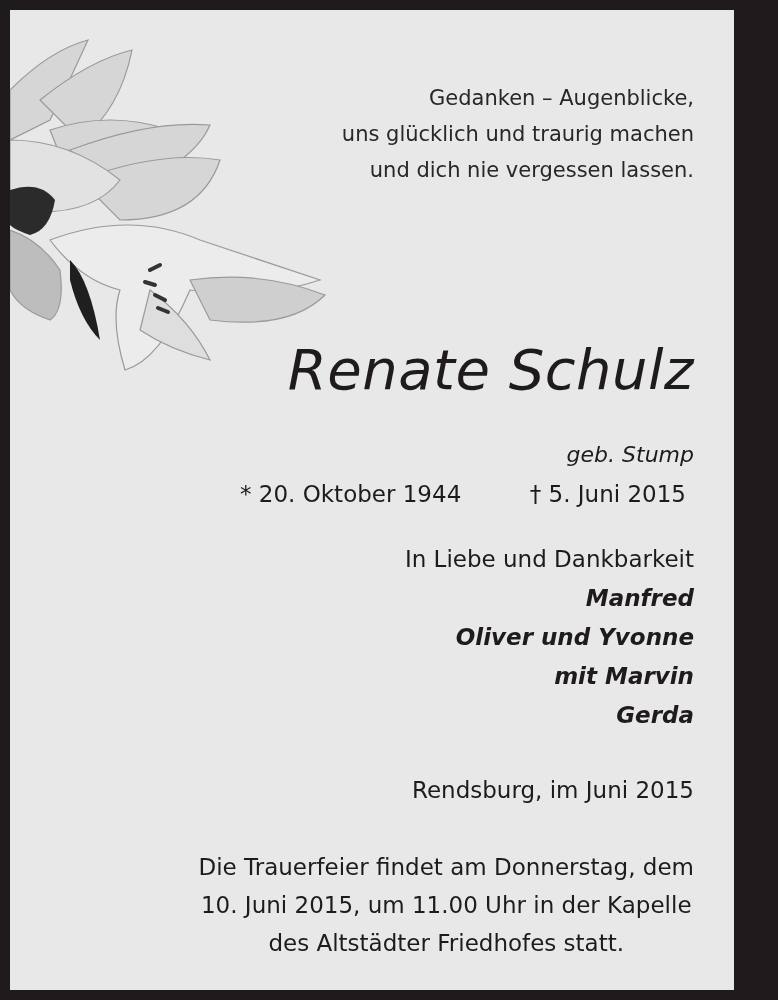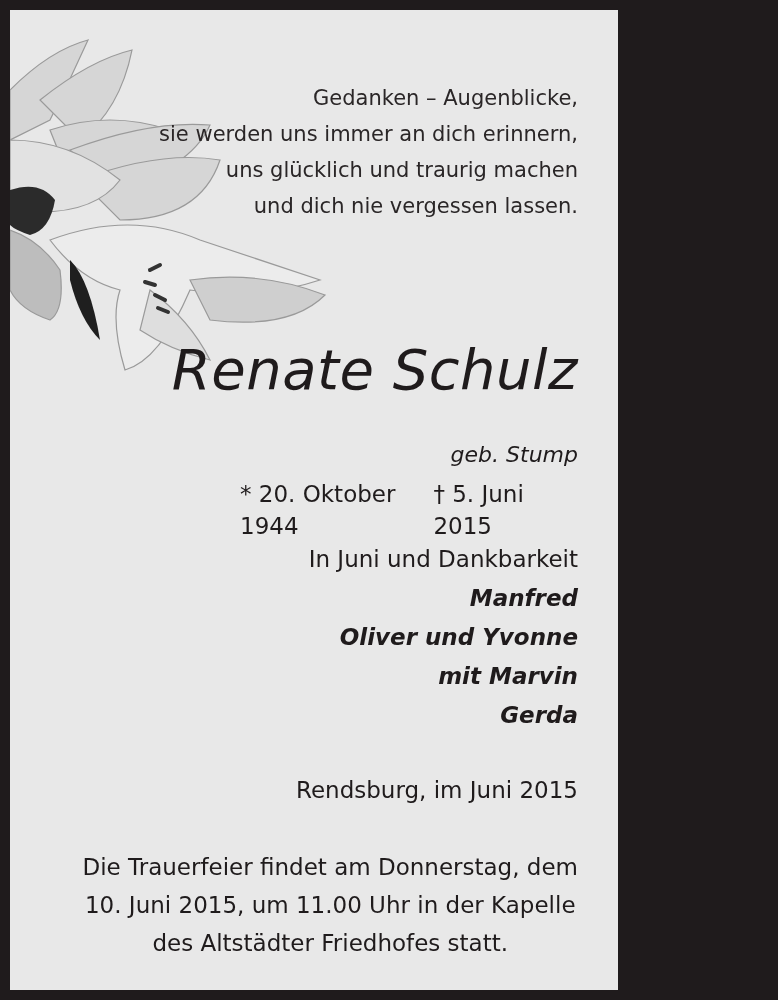--- a/index.html
+++ b/index.html
@@ -1,18 +1,18 @@
 <!DOCTYPE html>
 <html><head>
 <meta charset="utf-8">
 <style>
   html, body { margin:0; padding:0; }
   body { width:778px; height:1000px; background:#1f1b1c; position:relative; overflow:hidden;
          font-family:"DejaVu Sans", sans-serif; color:#1f1b1c; }
-  .card { position:absolute; left:10px; top:10px; width:608px; height:980px; background:#e8e8e8; overflow:hidden; }
+  .card { position:absolute; left:10px; top:10px; width:724px; height:980px; background:#e8e8e8; overflow:hidden; }
   .flower { position:absolute; left:0; top:20px; width:320px; height:350px; }
   .block { position:absolute; right:40px; text-align:right; }
   .verse { top:70px; font-size:21px; line-height:36px; color:#2a2627; }
   .name { top:328px; font-size:56px; font-style:oblique; letter-spacing:0.5px; line-height:64px; }
   .maiden { top:398px; font-size:22px; font-style:oblique; line-height:30px;margin-top:32px; }
   .dates { position:absolute; top:440px; right:48px; left:230px; font-size:23px; line-height:32px; display:flex; justify-content:space-between;margin-top:28px; }
   .mourners { top:530px; font-size:23px; line-height:39px; }
   .mourners .bold { font-weight:bold;font-style:italic; }
   .place { top:762px; font-size:23px; line-height:36px; }
   .service { top:838px; font-size:23px; line-height:38px;text-align:center; }
@@ -40,35 +40,34 @@
     <g stroke="#333" stroke-width="4" stroke-linecap="round">
       <line x1="140" y1="240" x2="150" y2="235"></line>
       <line x1="135" y1="252" x2="145" y2="255"></line>
       <line x1="145" y1="265" x2="155" y2="270"></line>
       <line x1="148" y1="278" x2="158" y2="282"></line>
     </g>
   </svg>
 
   <div class="block verse">
     <div>Gedanken – Augenblicke,</div>
-    <div>sie werden uns immer an dich erinnern,</div>
     <div>uns glücklich und traurig machen</div>
     <div>und dich nie vergessen lassen.</div>
   </div>
 
   <div class="block name">Renate Schulz</div>
   <div class="block maiden">geb. Stump</div>
 
   <div class="dates">
     <span>* 20. Oktober 1944</span>
     <span>† 5. Juni 2015</span>
   </div>
 
   <div class="block mourners">
-    <div>In Juni und Dankbarkeit</div>
+    <div>In Liebe und Dankbarkeit</div>
     <div class="bold">Manfred</div>
     <div class="bold">Oliver und Yvonne</div>
     <div class="bold">mit Marvin</div>
     <div class="bold">Gerda</div>
   </div>
 
   <div class="block place">Rendsburg, im Juni 2015</div>
 
   <div class="block service">
     <div>Die Trauerfeier findet am Donnerstag, dem</div>

